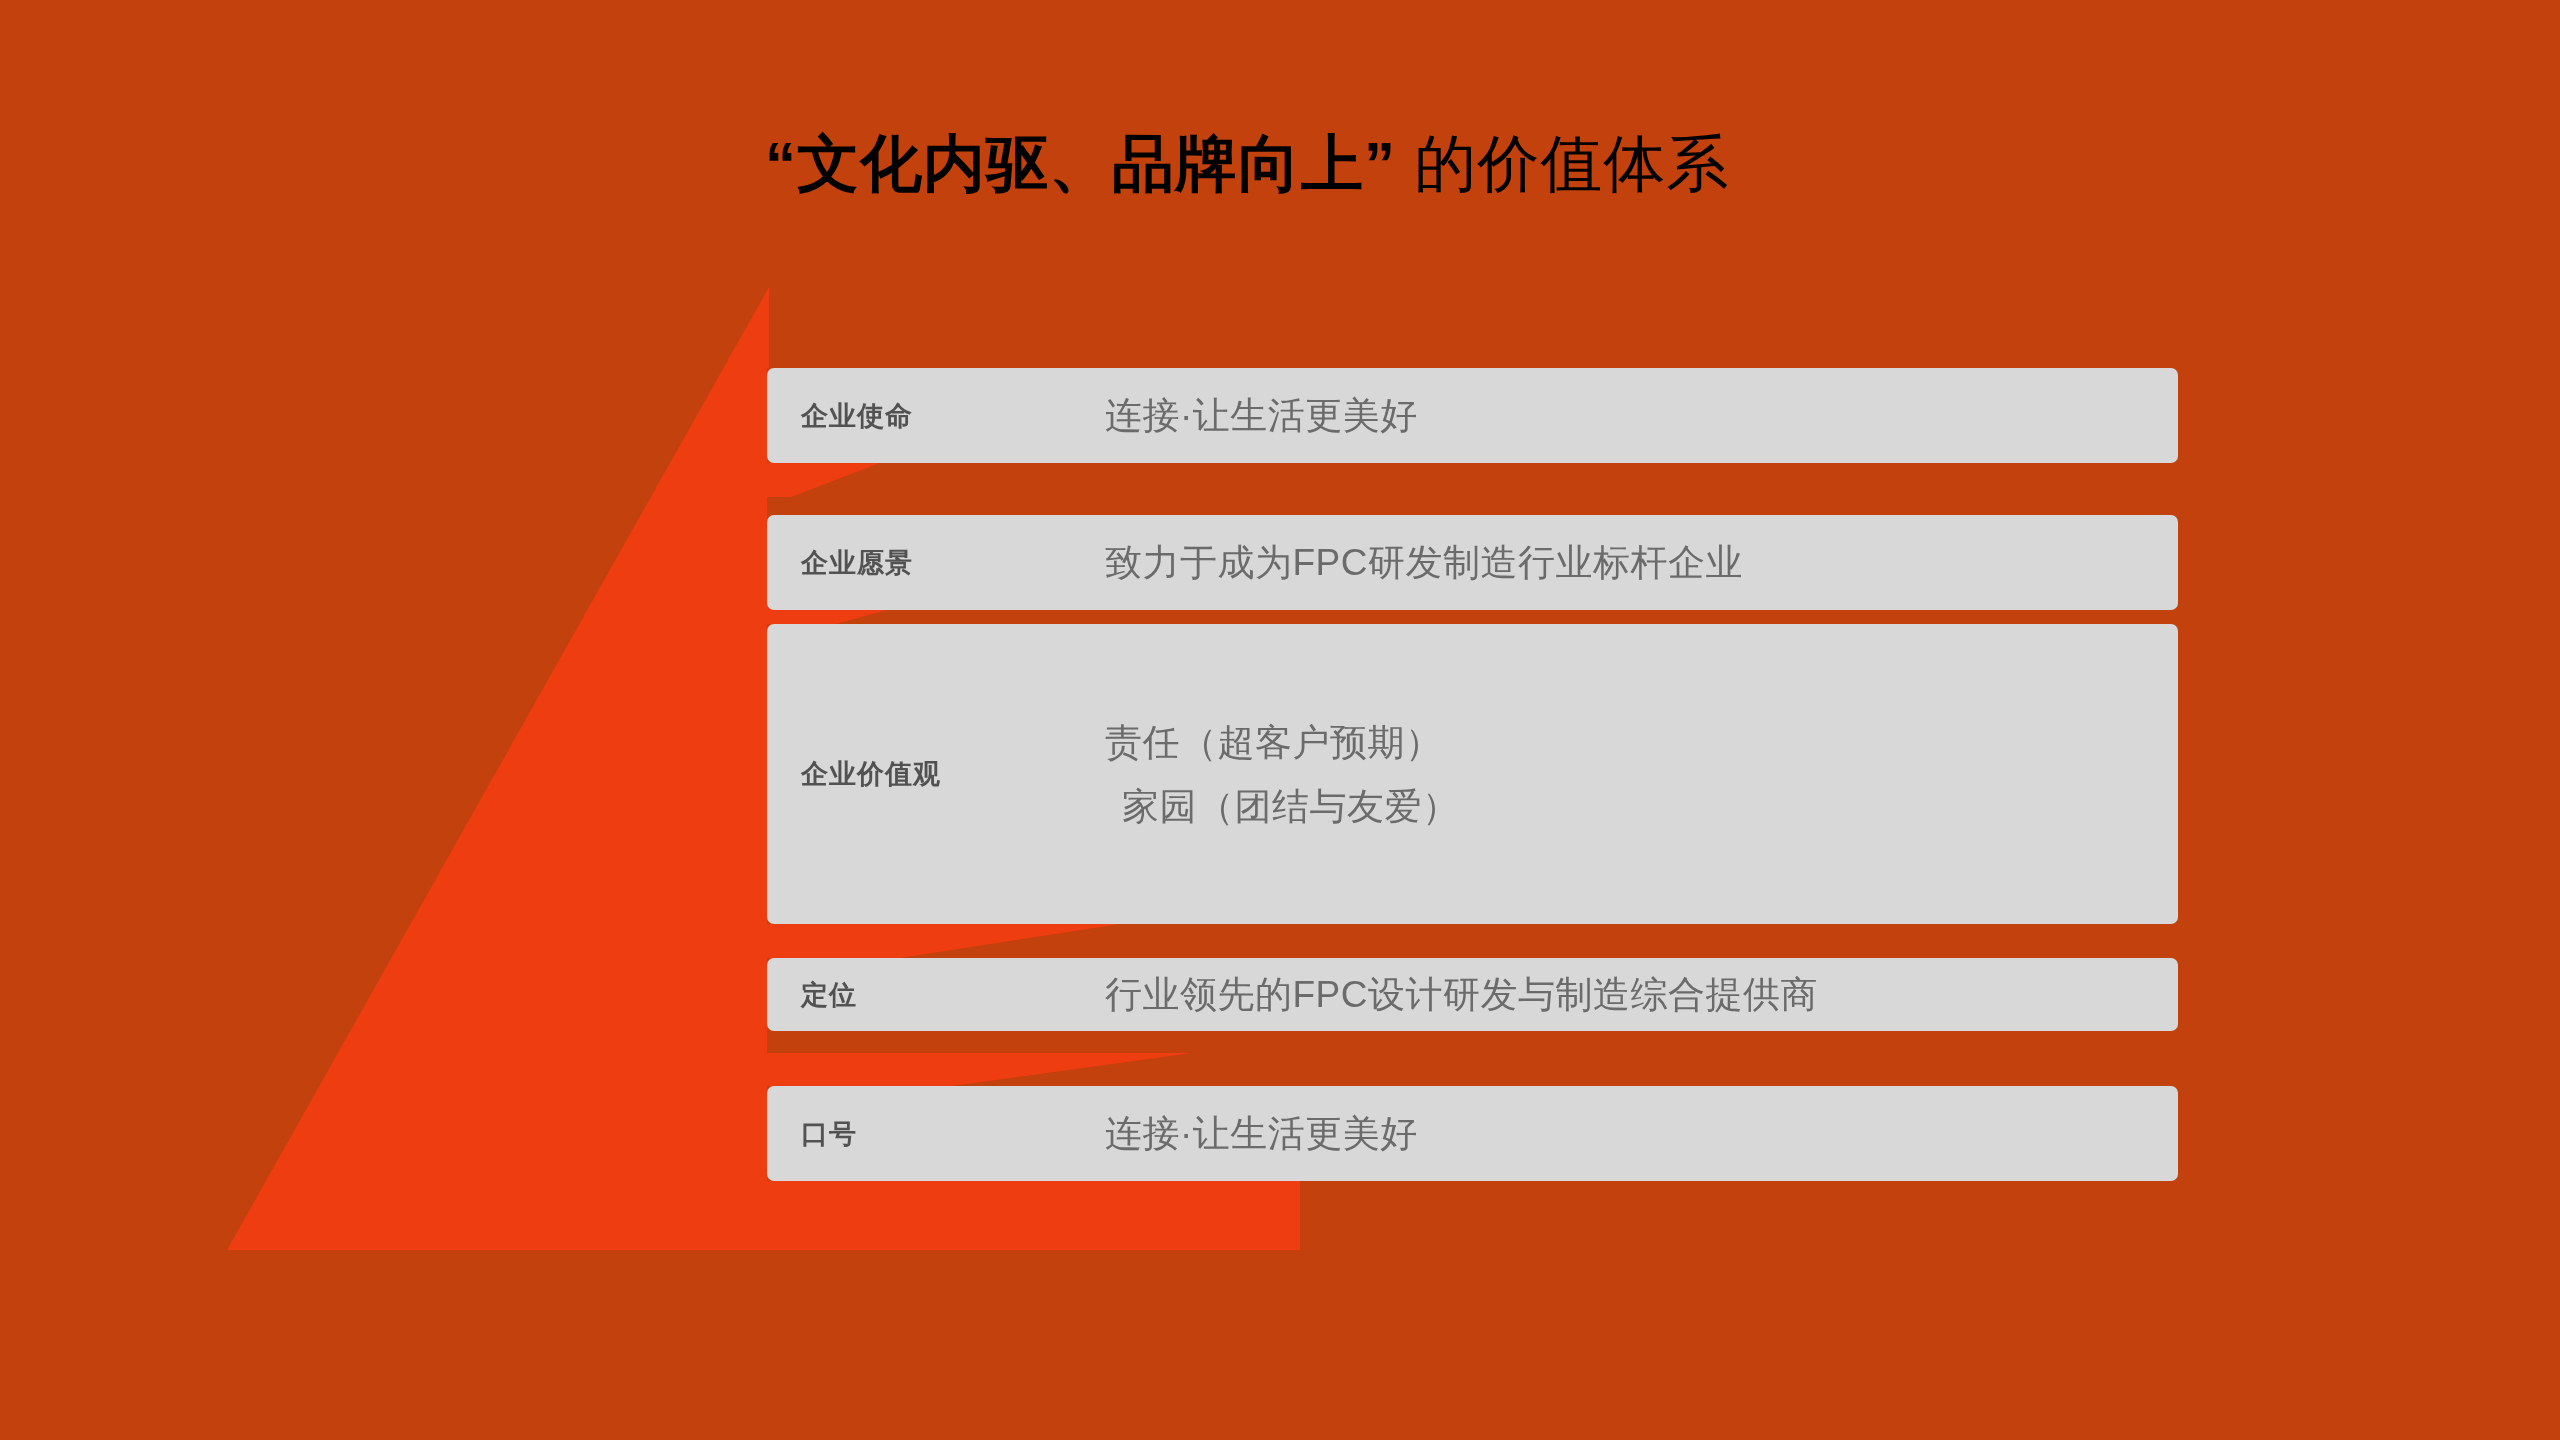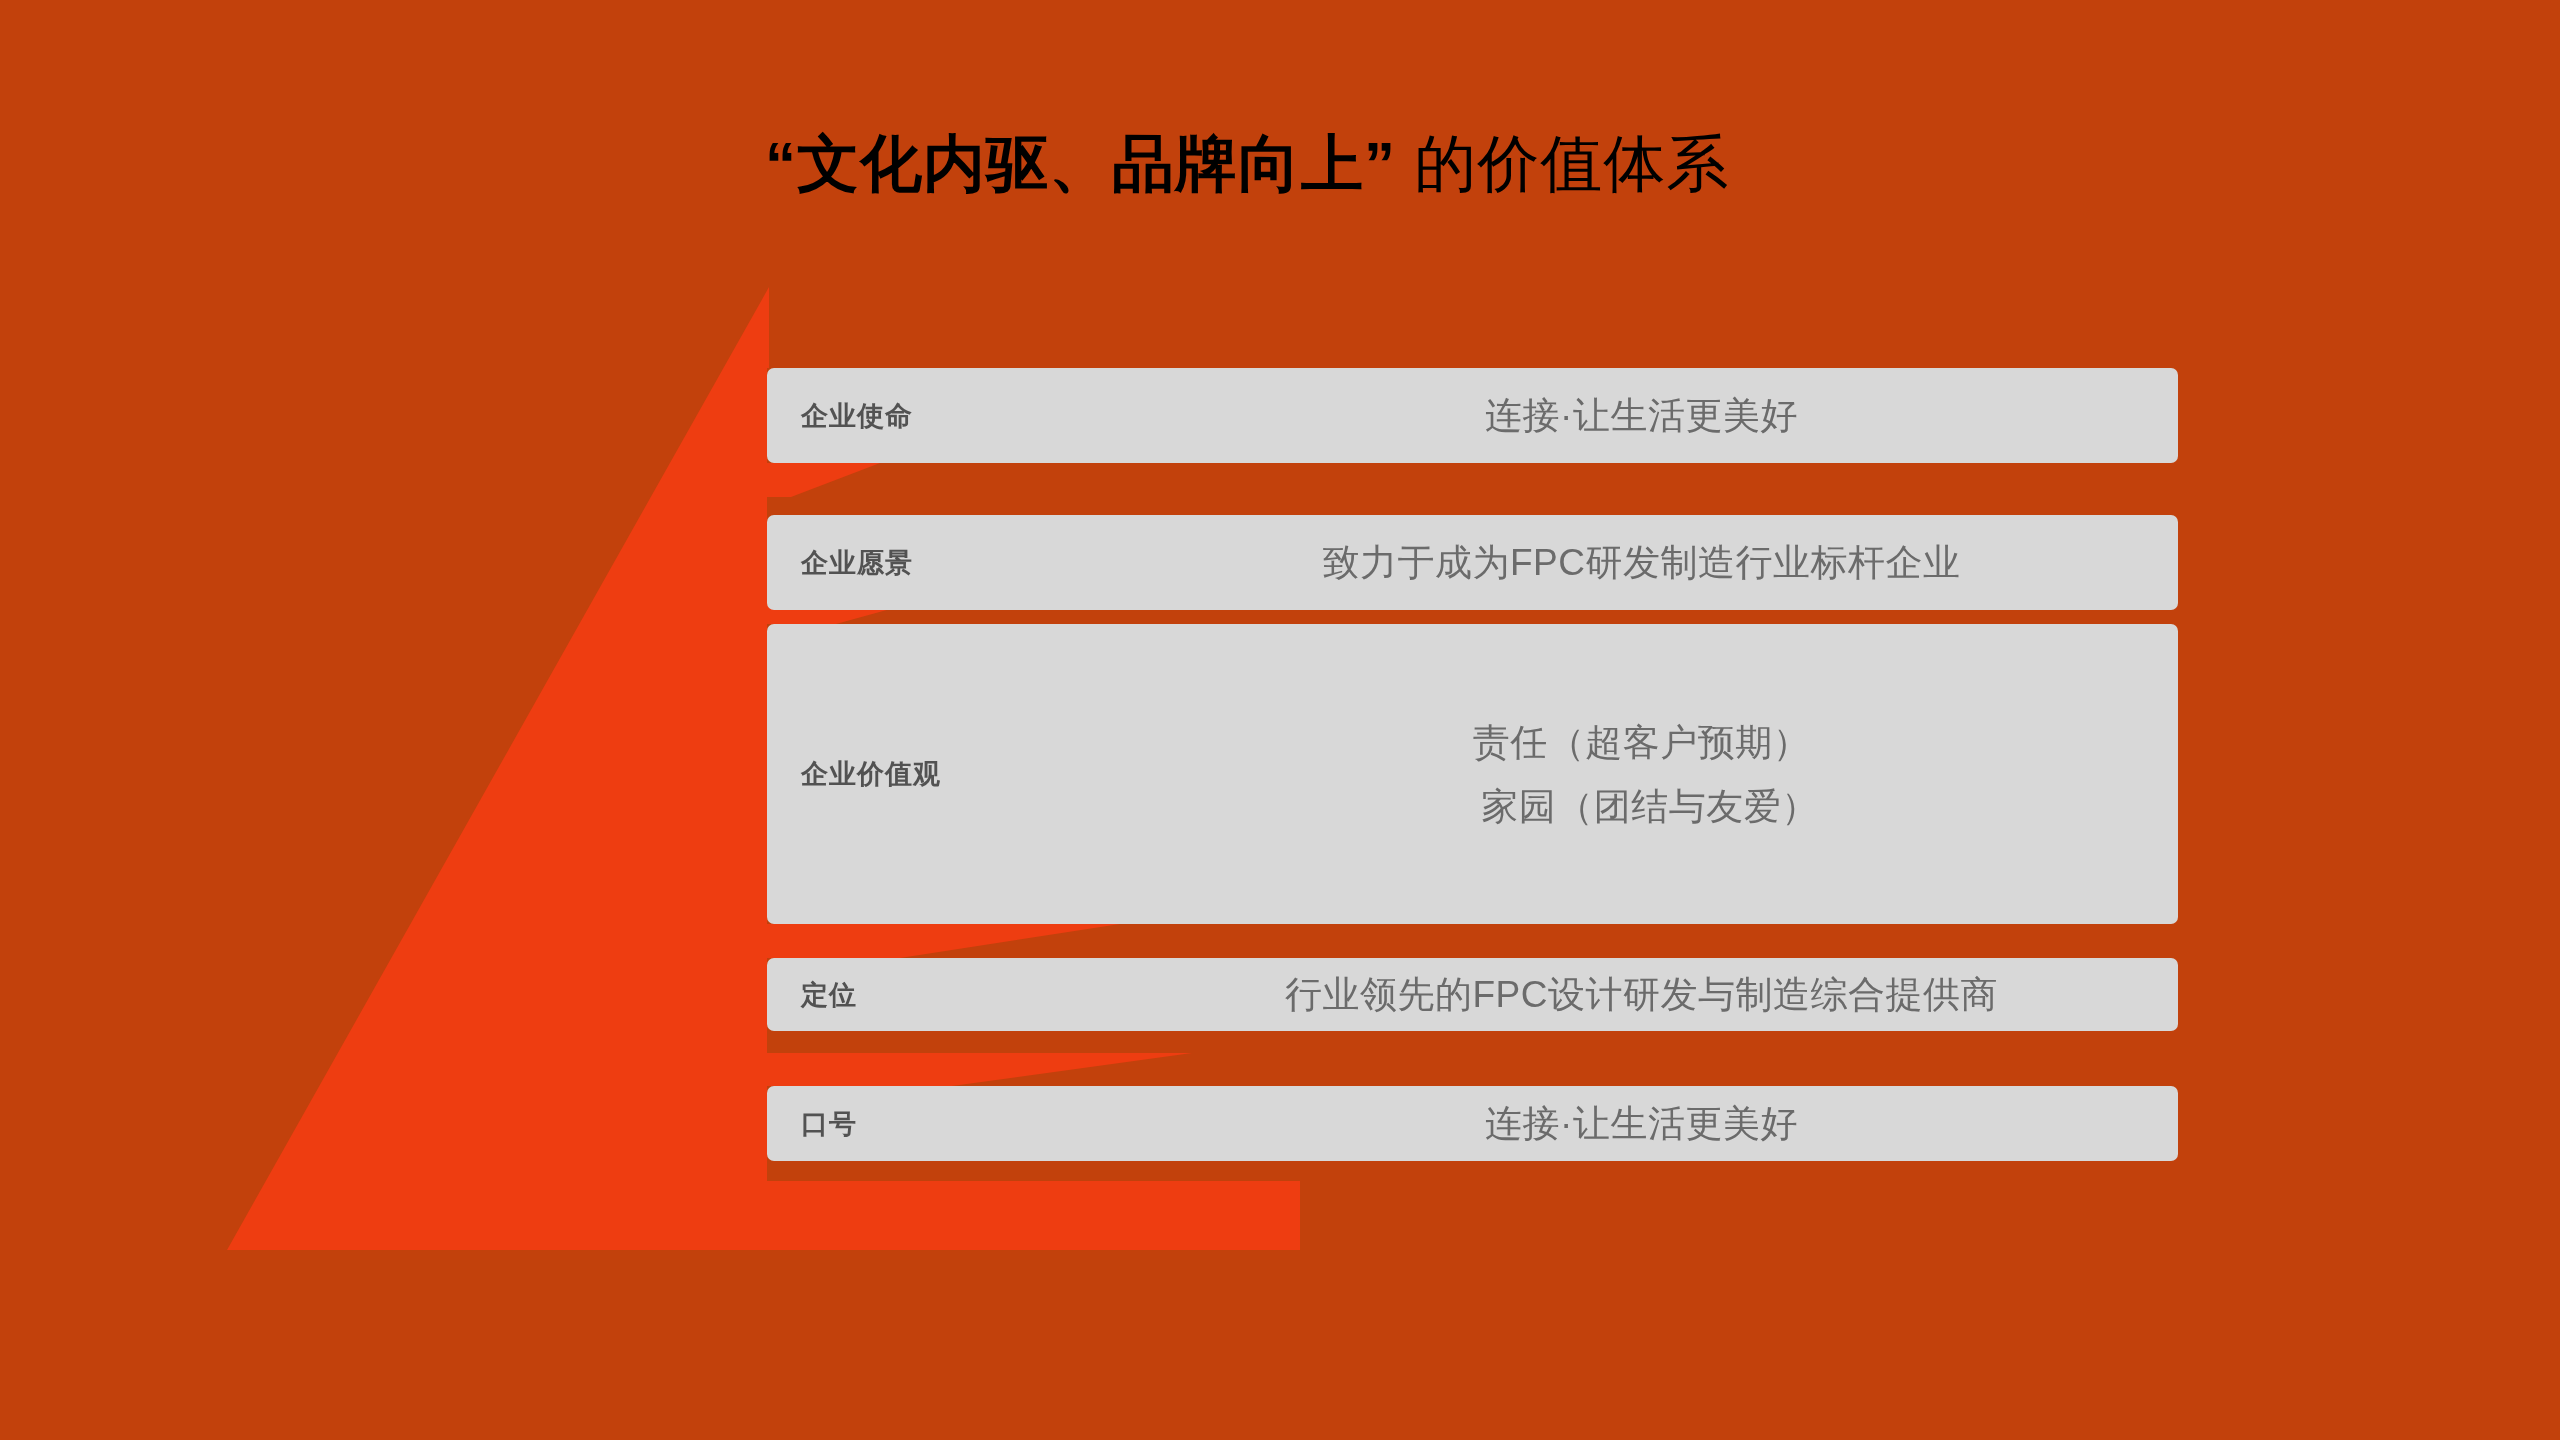--- a/index.html
+++ b/index.html
@@ -55,28 +55,28 @@
   }
   .card .value{
     flex:1 1 auto;
     font-size:37px;
     color:#6b6b6b;
     letter-spacing:.5px;
     line-height:1.0;
     padding-left:38px;
     box-sizing:border-box;
   }
-  .card .value .vline{display:block;text-align:center;}
+  .card .value .vline{display:block;}
   .card .value .vline + .vline{margin-top:27px;margin-left:17px;}
 
   .r1{top:368px;height:95px;}
   .r2{top:515px;height:95px;}
   .r3{top:624px;height:300px;}
   .r4{top:958px;height:73px;}
-  .r5{top:1086px;height:75px;}
+  .r5{top:1086px;height:95px;}
   .r3 .value{line-height:1.0;}
 </style>
 </head>
 <body>
 
 <div id="slide">
 
   <div id="title">
     <span class="accent">“文化内驱、品牌向上”</span><span class="plain"> 的价值体系</span>
   </div>

